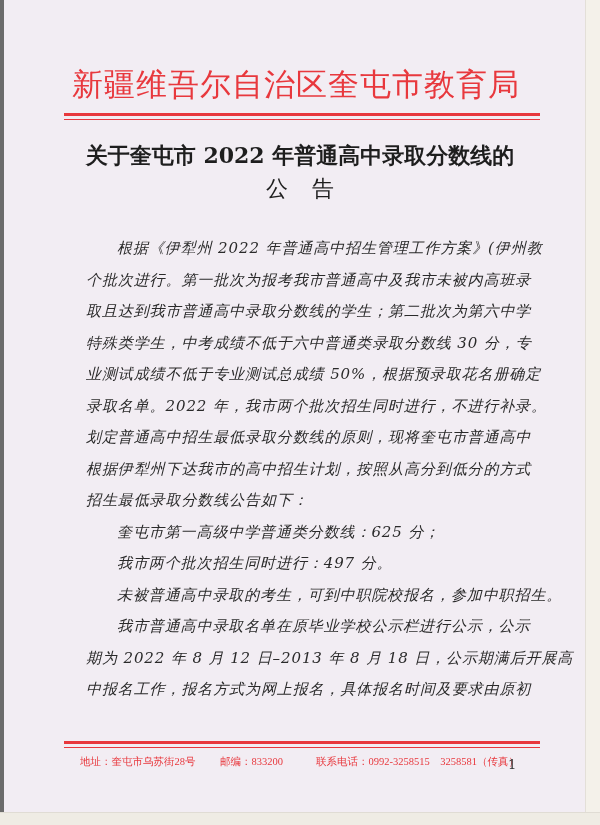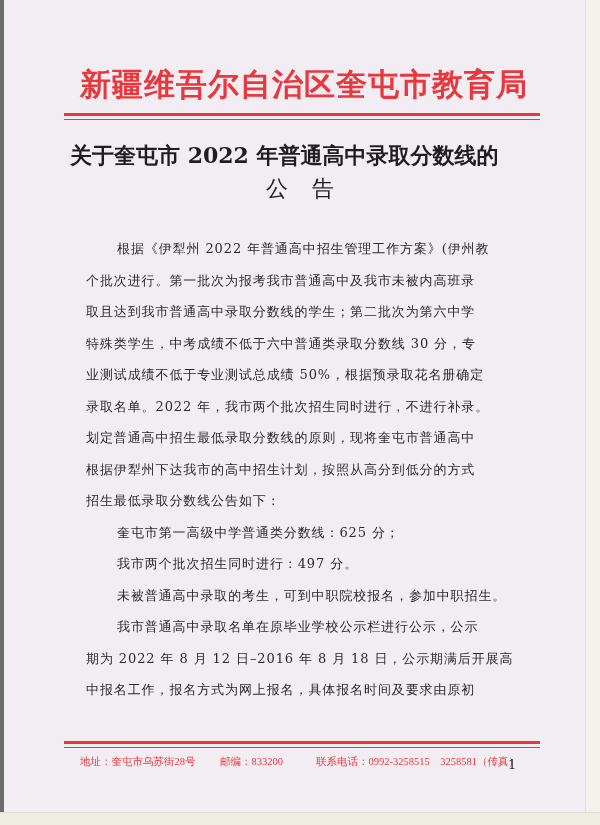--- a/index.html
+++ b/index.html
@@ -11,42 +11,42 @@
   }
   .page {
     position: absolute; left: 0; top: 0; width: 600px; height: 825px;
     background: #f2edf3;
   }
   .left-edge { position: absolute; left: 0; top: 0; width: 4px; height: 825px; background: #6b6b6b; }
   .right-edge { position: absolute; right: 0; top: 0; width: 14px; height: 825px; background: #f4f1ea; border-left: 1px solid #e3dfd8; }
   .bottom-edge { position: absolute; left: 0; bottom: 0; width: 600px; height: 12px; background: #efece4; border-top: 1px solid #e0dcd4; }
 
   .header-title {
-    position: absolute; left: 64px; top: 64px; width: 480px; text-align: center;
-    color: #e8383d; font-size: 31px; font-weight: bold; letter-spacing: 1px;
+    position: absolute; left: 56px; top: 64px; width: 480px; text-align: center;
+    color: #e8383d; font-size: 31px; font-weight: normal; letter-spacing: 1px;
     font-family: "DejaVu Serif", serif;
     white-space: nowrap;
   }
   .red-rule { position: absolute; left: 64px; width: 476px; background: #e8383d; }
   .rule-top-thick { top: 113px; height: 3px; }
   .rule-top-thin { top: 119px; height: 1px; }
 
   .doc-title {
-    position: absolute; left: 70px; top: 141px; width: 460px; text-align: left;
+    position: absolute; left: 70px; top: 141px; width: 460px; text-align: center;
     color: #1e1e1e; font-size: 22px; font-weight: bold; white-space: nowrap;
   }
   .doc-subtitle {
     position: absolute; left: 70px; top: 174px; width: 460px; text-align: center;
     color: #1e1e1e; font-size: 22px; font-weight: normal; letter-spacing: 24px; padding-left: 24px; box-sizing: border-box;
   }
 
   .body-text {
     position: absolute; left: 86px; width: 444px;
-    color: #2a2a2a; font-size: 13px; line-height: 31.5px;
-    white-space: nowrap; letter-spacing: 0.9px;
+    color: #2a2a2a; font-size: 15px; line-height: 31.5px;
+    white-space: nowrap; letter-spacing: 0.9px; font-style: italic;
   }
   .line { height: 31.5px; }
   .indent { padding-left: 31px; }
 
   .rule-bottom-thick { top: 741px; height: 3px; }
   .rule-bottom-thin { top: 747px; height: 1px; }
 
   .footer {
     position: absolute; left: 80px; top: 755px; width: 460px;
     color: #e8383d; font-size: 10.5px; white-space: nowrap;
@@ -87,21 +87,21 @@
     <div class="line">招生最低录取分数线公告如下：</div>
 
     <div class="line indent">
       <span>奎屯市第一高级中学普通类分数线：</span><span>625 分；</span>
     </div>
     <div class="line indent">
       <span>我市两个批次招生同时进行：</span><span>497 分。</span>
     </div>
     <div class="line indent">未被普通高中录取的考生，可到中职院校报名，参加中职招生。</div>
     <div class="line indent">我市普通高中录取名单在原毕业学校公示栏进行公示，公示</div>
-    <div class="line">期为 2022 年 8 月 12 日–2016 年 8 月 18 日，公示期满后开展高</div>
+    <div class="line">期为 2022 年 8 月 12 日–2013 年 8 月 18 日，公示期满后开展高</div>
     <div class="line">中报名工作，报名方式为网上报名，具体报名时间及要求由原初</div>
   </div>
 
   <div class="red-rule rule-bottom-thick"></div>
   <div class="red-rule rule-bottom-thin"></div>
 
   <div class="footer">
     <span class="f-addr">地址：奎屯市乌苏街28号</span><span class="f-zip">邮编：833200</span><span>联系电话：0992-3258515　3258581（传真）</span>
   </div>
   <div class="page-num">1</div>

